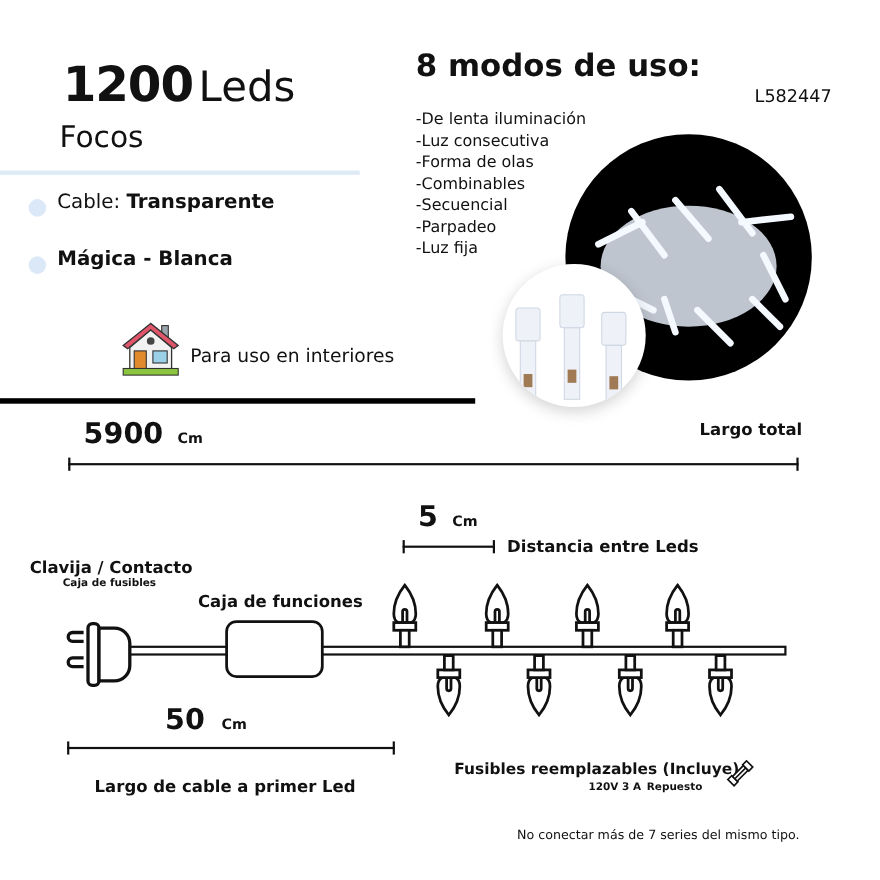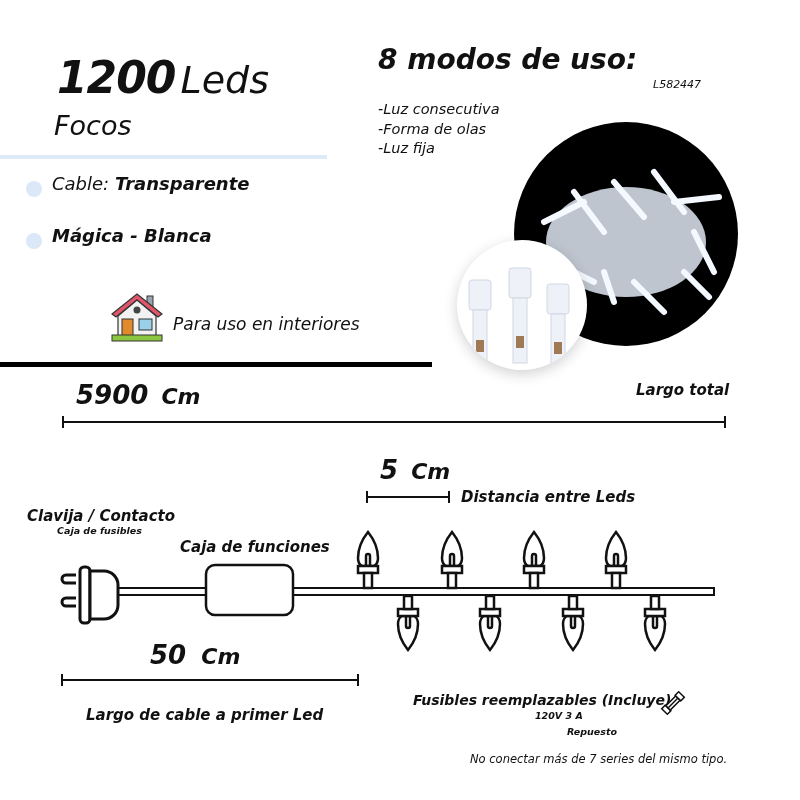--- a/index.html
+++ b/index.html
@@ -1,28 +1,28 @@
 <!DOCTYPE html>
 <html><head>
 <meta charset="utf-8">
 <style>
   html,body{margin:0;padding:0;background:#fff;}
   body{width:800px;height:800px;position:relative;overflow:hidden;font-family:"DejaVu Sans","Liberation Sans",sans-serif;color:#111;}
-  .abs{position:absolute;font-style:italic;}
+  .abs{position:absolute;}
   .title-num{font-weight:bold;font-size:44px;letter-spacing:-1px;}
   .title-unit{font-size:38px;font-weight:normal;}
   .sub{font-size:27px;}
   .hr-blue{background:#deebf7;height:4px;}
   .bullet{width:16px;height:16px;border-radius:50%;background:#dbe8f7;}
   .feat{font-size:18px;}
   .b{font-weight:bold;}
   .modes-title{font-weight:bold;font-size:28px;}
   .mode{font-size:14.5px;line-height:19.5px;}
   .meas-num{font-weight:bold;font-size:26px;margin-top:16px;}
-  .meas-unit{font-size:22px;font-weight:bold;}
+  .meas-unit{font-size:13px;font-weight:bold;}
   .lbl{font-weight:bold;font-size:15px;}
   .small{font-weight:bold;font-size:9.5px;}
   .note{font-size:11.5px;}
   .hline{background:#111;height:2px;}
   .tick{background:#111;width:2px;height:12px;}
 </style>
 </head>
 <body>
 
 <div class="abs" style="left:57px;top:52px;">
@@ -47,24 +47,28 @@
     <circle cx="27" cy="18" r="3.5" fill="#444"></circle>
     <rect x="12" y="27" width="11" height="17" fill="#e08a2b" stroke="#333" stroke-width="1"></rect>
     <rect x="29" y="27" width="13" height="11" fill="#9ad0e8" stroke="#333" stroke-width="1"></rect>
     <rect x="2" y="43" width="50" height="6" fill="#8cc63f" stroke="#333" stroke-width="1"></rect>
   </svg>
 </div>
 <div class="abs" style="left:173px;top:314px;font-size:17px;">Para uso en interiores</div>
 <div class="abs" style="left:0;top:362px;width:432px;height:5px;background:#000;"></div>
 
 <div class="abs modes-title" style="left:378px;top:43px;">8 modos de uso:</div>
-<div class="abs" style="left:653px;top:78px;font-size:11px;">L582447</div>
+<div class="abs" style="left:686px;top:78px;font-size:16px;">L582447</div>
 <div class="abs" style="left:378px;top:100px;">
+  <div class="mode">-De lenta iluminación</div>
   <div class="mode">-Luz consecutiva</div>
   <div class="mode">-Forma de olas</div>
+  <div class="mode">-Combinables</div>
+  <div class="mode">-Secuencial</div>
+  <div class="mode">-Parpadeo</div>
   <div class="mode">-Luz fija</div>
 </div>
 
 <div class="abs" style="left:514px;top:122px;width:224px;height:224px;border-radius:50%;background:#000;overflow:hidden;">
   <svg width="224" height="224" viewBox="0 0 224 224">
     <ellipse cx="112" cy="120" rx="80" ry="55" fill="#dfe8f3" opacity="0.85"></ellipse>
     <g stroke="#f4f8ff" stroke-width="6" stroke-linecap="round">
       <line x1="30" y1="100" x2="70" y2="80"></line>
         <line x1="60" y1="70" x2="90" y2="110"></line>
       <line x1="100" y1="60" x2="130" y2="95"></line>
@@ -192,21 +196,21 @@
   <span class="meas-num">50</span>
   <span class="meas-unit" style="margin-left:10px;">Cm</span>
 </div>
 <div class="abs tick" style="left:61px;top:674px;"></div>
 <div class="abs hline" style="left:61px;top:679px;width:298px;"></div>
 <div class="abs tick" style="left:357px;top:674px;"></div>
 <div class="abs lbl" style="left:86px;top:706px;text-align:right;">Largo de cable a primer Led</div>
 
 <div class="abs lbl" style="left:413px;top:692px;font-size:14px;">Fusibles reemplazables (Incluye)</div>
 <div class="abs small" style="left:535px;top:710px;">120V 3 A</div>
-<div class="abs small" style="left:567px;top:710px;margin-top:16px;">Repuesto</div>
+<div class="abs small" style="left:588px;top:710px;">Repuesto</div>
 <div class="abs" style="left:660px;top:690px;width:26px;height:26px;">
   <svg width="26" height="26" viewBox="0 0 26 26">
     <g transform="rotate(-45 13 13)" fill="#fff" stroke="#111" stroke-width="1.5">
       <rect x="1" y="9" width="5" height="8"></rect>
       <rect x="6" y="10" width="14" height="6"></rect>
       <rect x="20" y="9" width="5" height="8"></rect>
       <line x1="6" y1="13" x2="20" y2="13"></line>
     </g>
   </svg>
 </div>

